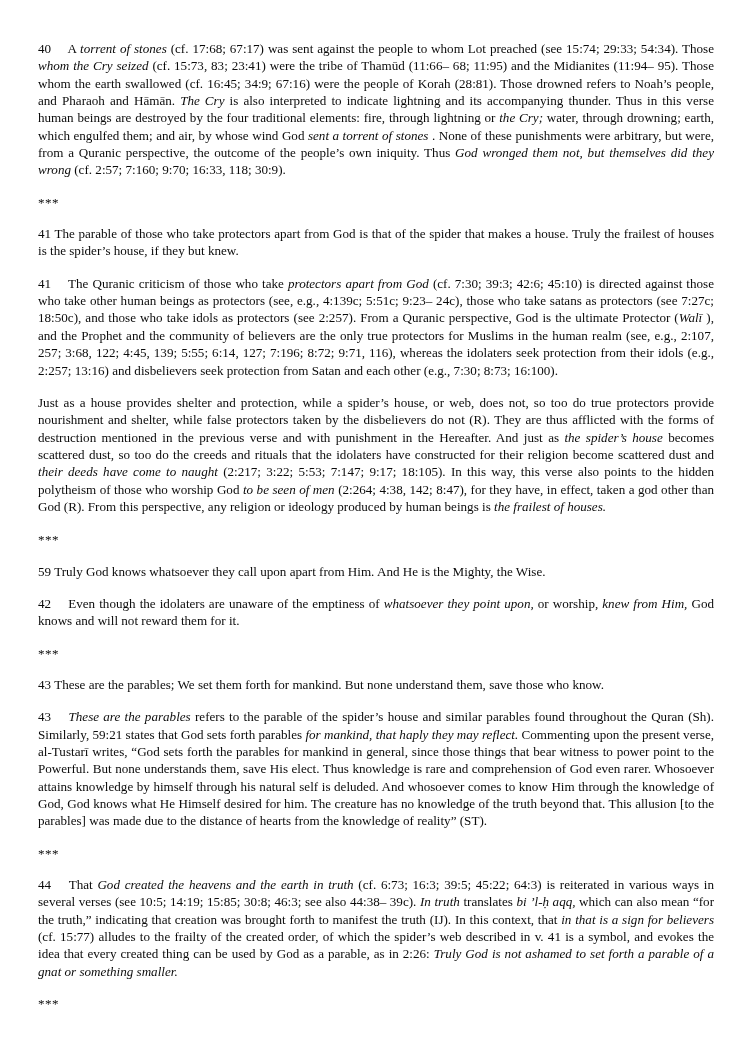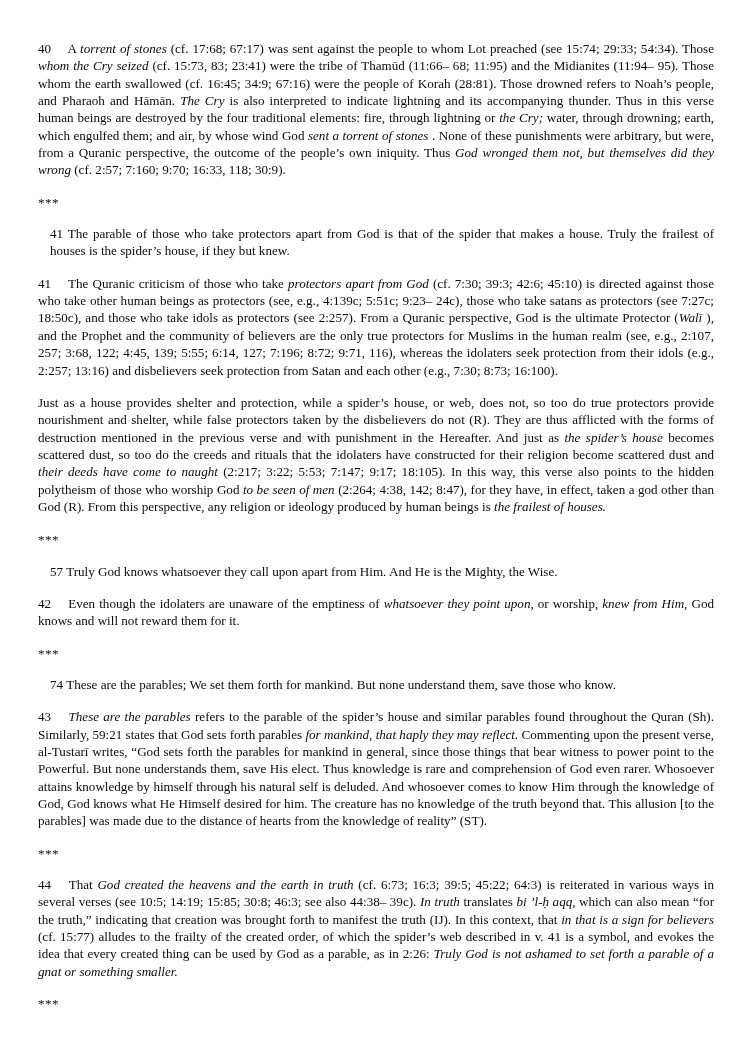--- a/index.html
+++ b/index.html
@@ -34,21 +34,20 @@
     text-justify: inter-word;
     margin: 0 0 0 0;
     color: #0b0b0b;
   }
   
   .commentary {
     margin-bottom: 15px;
   }
   .verse {
     margin-bottom: 15px;
-    margin-left: 12px;
   }
   .cont {
     margin-bottom: 16px;
   }
   .stars {
     font-size: 13.1px;
     line-height: 17.35px;
     letter-spacing: 0.5px;
     margin: 0 0 14px 0;
     color: #0b0b0b;
@@ -59,22 +58,22 @@
 <body>
 
 <div id="page">
   <div id="content">
       <div class="block commentary">40  A <i>torrent of stones</i> (cf. 17:68; 67:17) was sent against the people to whom Lot preached (see 15:74; 29:33; 54:34). Those <i>whom the Cry seized</i> (cf. 15:73, 83; 23:41) were the tribe of Thamūd (11:66– 68; 11:95) and the Midianites (11:94– 95). Those whom the earth swallowed (cf. 16:45; 34:9; 67:16) were the people of Korah (28:81). Those drowned refers to Noah’s people, and Pharaoh and Hāmān. <i>The Cry</i> is also interpreted to indicate lightning and its accompanying thunder. Thus in this verse human beings are destroyed by the four traditional elements: fire, through lightning or <i>the Cry;</i> water, through drowning; earth, which engulfed them; and air, by whose wind God <i>sent a torrent of stones</i> . None of these punishments were arbitrary, but were, from a Quranic perspective, the outcome of the people’s own iniquity. Thus <i>God wronged them not, but themselves did they wrong</i> (cf. 2:57; 7:160; 9:70; 16:33, 118; 30:9).</div>
       <div class="stars">***</div>
       <div class="block verse">41 The parable of those who take protectors apart from God is that of the spider that makes a house. Truly the frailest of houses is the spider’s house, if they but knew.</div>
       <div class="block commentary">41  The Quranic criticism of those who take <i>protectors apart from God</i> (cf. 7:30; 39:3; 42:6; 45:10) is directed against those who take other human beings as protectors (see, e.g., 4:139c; 5:51c; 9:23– 24c), those who take satans as protectors (see 7:27c; 18:50c), and those who take idols as protectors (see 2:257). From a Quranic perspective, God is the ultimate Protector (<i>Walī</i> ), and the Prophet and the community of believers are the only true protectors for Muslims in the human realm (see, e.g., 2:107, 257; 3:68, 122; 4:45, 139; 5:55; 6:14, 127; 7:196; 8:72; 9:71, 116), whereas the idolaters seek protection from their idols (e.g., 2:257; 13:16) and disbelievers seek protection from Satan and each other (e.g., 7:30; 8:73; 16:100).</div>
       <div class="block cont">Just as a house provides shelter and protection, while a spider’s house, or web, does not, so too do true protectors provide nourishment and shelter, while false protectors taken by the disbelievers do not (R). They are thus afflicted with the forms of destruction mentioned in the previous verse and with punishment in the Hereafter. And just as <i>the spider’s house</i> becomes scattered dust, so too do the creeds and rituals that the idolaters have constructed for their religion become scattered dust and <i>their deeds have come to naught</i> (2:217; 3:22; 5:53; 7:147; 9:17; 18:105). In this way, this verse also points to the hidden polytheism of those who worship God <i>to be seen of men</i> (2:264; 4:38, 142; 8:47), for they have, in effect, taken a god other than God (R). From this perspective, any religion or ideology produced by human beings is <i>the frailest of houses.</i></div>
       <div class="stars">***</div>
-      <div class="block verse">57 Truly God knows whatsoever they call upon apart from Him. And He is the Mighty, the Wise.</div>
+      <div class="block verse">59 Truly God knows whatsoever they call upon apart from Him. And He is the Mighty, the Wise.</div>
       <div class="block commentary">42  Even though the idolaters are unaware of the emptiness of <i>whatsoever they point upon,</i> or worship, <i>knew from Him,</i> God knows and will not reward them for it.</div>
       <div class="stars">***</div>
-      <div class="block verse">74 These are the parables; We set them forth for mankind. But none understand them, save those who know.</div>
+      <div class="block verse">43 These are the parables; We set them forth for mankind. But none understand them, save those who know.</div>
       <div class="block commentary">43  <i>These are the parables</i> refers to the parable of the spider’s house and similar parables found throughout the Quran (Sh). Similarly, 59:21 states that God sets forth parables <i>for mankind, that haply they may reflect.</i> Commenting upon the present verse, al-Tustarī writes, “God sets forth the parables for mankind in general, since those things that bear witness to power point to the Powerful. But none understands them, save His elect. Thus knowledge is rare and comprehension of God even rarer. Whosoever attains knowledge by himself through his natural self is deluded. And whosoever comes to know Him through the knowledge of God, God knows what He Himself desired for him. The creature has no knowledge of the truth beyond that. This allusion [to the parables] was made due to the distance of hearts from the knowledge of reality” (ST).</div>
       <div class="stars">***</div>
       <div class="block commentary">44  That <i>God created the heavens and the earth in truth</i> (cf. 6:73; 16:3; 39:5; 45:22; 64:3) is reiterated in various ways in several verses (see 10:5; 14:19; 15:85; 30:8; 46:3; see also 44:38– 39c). <i>In truth</i> translates <i>bi ’l-ḥ aqq,</i> which can also mean “for the truth,” indicating that creation was brought forth to manifest the truth (IJ). In this context, that <i>in that is a sign for believers</i> (cf. 15:77) alludes to the frailty of the created order, of which the spider’s web described in v. 41 is a symbol, and evokes the idea that every created thing can be used by God as a parable, as in 2:26: <i>Truly God is not ashamed to set forth a parable of a gnat or something smaller.</i></div>
       <div class="stars">***</div>
     </div>
 </div>
 
 </body></html>

